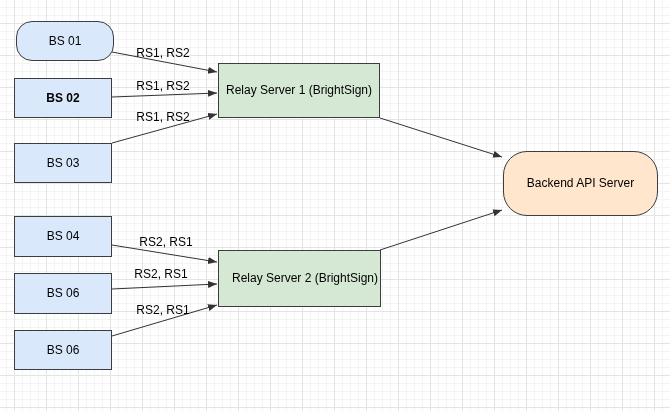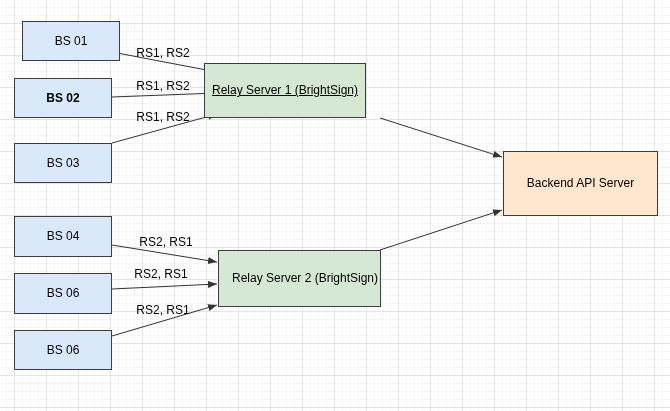--- a/index.html
+++ b/index.html
@@ -66,47 +66,47 @@
       <line x1="112" y1="97" x2="217" y2="93" marker-end="url(#arrow)"></line>
       <line x1="112" y1="143" x2="217" y2="114" marker-end="url(#arrow)"></line>
       <line x1="112" y1="245" x2="217" y2="262" marker-end="url(#arrow)"></line>
       <line x1="112" y1="289" x2="217" y2="284" marker-end="url(#arrow)"></line>
       <line x1="112" y1="336" x2="217" y2="305" marker-end="url(#arrow)"></line>
       <line x1="380" y1="118" x2="502" y2="157" marker-end="url(#arrow)"></line>
       <line x1="380" y1="250" x2="502" y2="210" marker-end="url(#arrow)"></line>
     </g>
   </svg>
 
-  <div class="node bs" style="left:22px; top:21px; width:98px; height:40px;">
+  <div class="node bs" style="left:16px; top:21px; width:98px; height:40px;border-radius:16px;">
     <span>BS 01</span>
   </div>
   <div class="node bs" style="left:14px; top:78px; width:98px; height:40px;font-weight:bold;">
     <span>BS 02</span>
   </div>
   <div class="node bs" style="left:14px; top:135px; width:98px; height:40px;margin-top:8px;">
     <span>BS 03</span>
   </div>
   <div class="node bs" style="left:14px; top:216px; width:98px; height:41px;">
     <span>BS 04</span>
   </div>
   <div class="node bs" style="left:14px; top:273px; width:98px; height:41px;">
     <span>BS 06</span>
   </div>
   <div class="node bs" style="left:14px; top:330px; width:98px; height:40px;">
     <span>BS 06</span>
   </div>
 
-  <div class="node relay" style="left:204px; top:63px; width:162px; height:55px;text-decoration:underline;">
+  <div class="node relay" style="left:218px; top:63px; width:162px; height:55px;">
     <span>Relay Server 1 (BrightSign)</span>
   </div>
   <div class="node relay" style="left:218px; top:250px; width:163px; height:57px;padding-left:11px;">
     <span>Relay Server 2 (BrightSign)</span>
   </div>
 
-  <div class="node backend" style="left:503px; top:151px; width:155px; height:65px;">
+  <div class="node backend" style="left:503px; top:151px; width:155px; height:65px;border-radius:24px;">
     <span>Backend API Server</span>
   </div>
 
   <div class="edge-label" style="left:163px; top:53px;">RS1, RS2</div>
   <div class="edge-label" style="left:163px; top:86px;">RS1, RS2</div>
   <div class="edge-label" style="left:163px; top:117px;">RS1, RS2</div>
   <div class="edge-label" style="left:166px; top:242px;">RS2, RS1</div>
   <div class="edge-label" style="left:161px; top:274px;">RS2, RS1</div>
   <div class="edge-label" style="left:163px; top:310px;">RS2, RS1</div>
 

